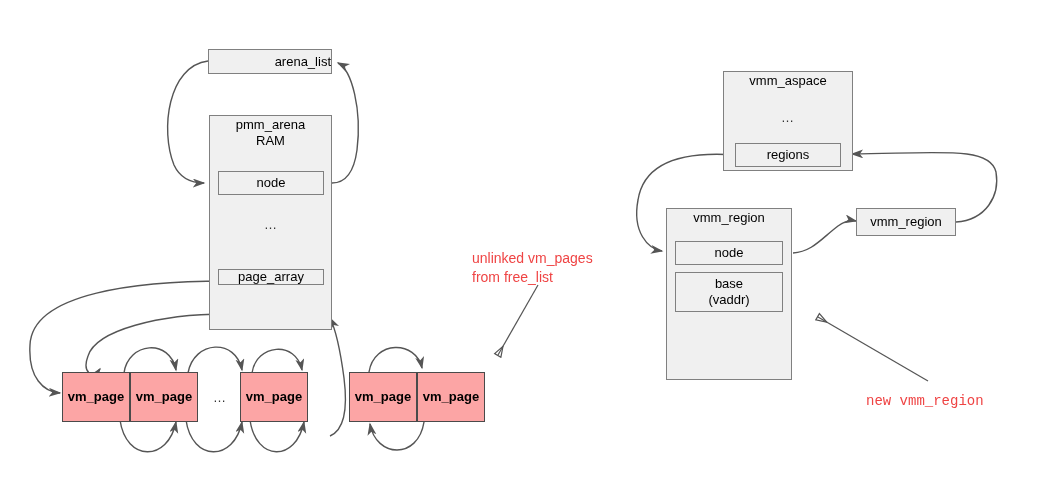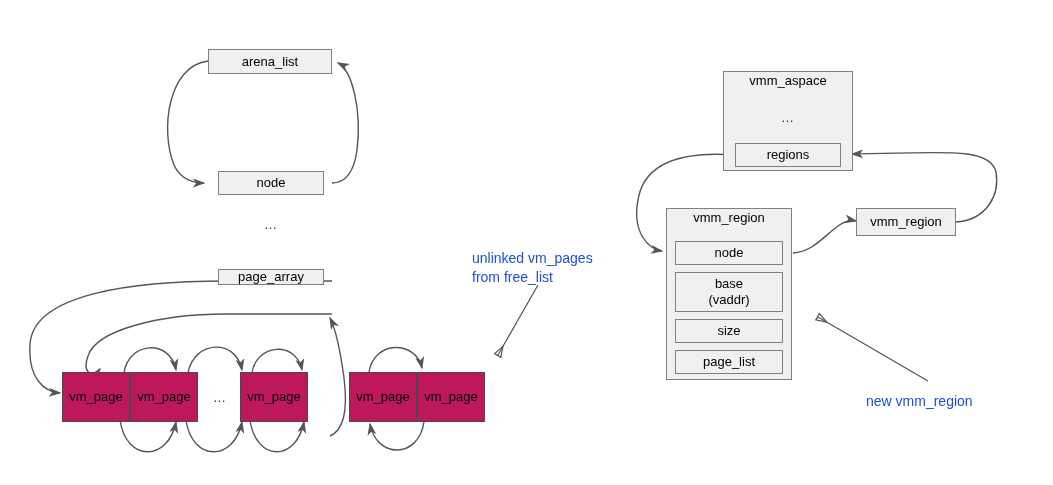--- a/index.html
+++ b/index.html
@@ -36,31 +36,32 @@
     display: flex;
     flex-direction: column;
     align-items: center;
     justify-content: center;
     font-size: 13px;
     line-height: 1.22;
     text-align: center;
     white-space: nowrap;
   }
   .node.blue {
-    background: #be185d;
+    background: #fca5a5;
     border: 1.4px solid #4a4a4a;
+    font-weight: bold;
   }
   .node.container {
     justify-content: flex-start;
     padding-top: 1px;
   }
   .label {
     position: absolute;
     font-size: 14px;
-    color: #1d4ed8;
+    color: #ef4444;
     line-height: 1.35;
     white-space: pre;
   }
   .ellipsis {
     position: absolute;
     font-size: 13px;
     color: #333333;
     letter-spacing: 1px;
   }
 </style>
@@ -115,24 +116,28 @@
     </g>
 
     <g fill="none" stroke="#555555" stroke-width="1.2">
 
       <path d="M538,285 L498,355" marker-end="url(#arrowOpen)"></path>
 
       <path d="M928,381 L818,317" marker-end="url(#arrowOpen)"></path>
     </g>
   </svg>
 
-  <div class="node" style="left:208px; top:49px; width:124px; height:25px;">
+  <div class="node" style="left:208px; top:49px; width:124px; height:25px;align-items:flex-end;">
     <span>arena_list</span>
   </div>
 
+  <div class="node container" style="left:209px; top:115px; width:123px; height:215px;">
+    <span>pmm_arena</span>
+    <span>RAM</span>
+  </div>
 
   <div class="node" style="left:218px; top:171px; width:106px; height:24px;">
     <span>node</span>
   </div>
 
   <div class="ellipsis" style="left:218px; top:217px; width:106px; text-align:center;">…</div>
 
   <div class="node" style="left:218px; top:269px; width:106px; height:16px;">
     <span>page_array</span>
   </div>
@@ -175,27 +180,21 @@
 
   <div class="node" style="left:675px; top:241px; width:108px; height:24px;">
     <span>node</span>
   </div>
 
   <div class="node" style="left:675px; top:272px; width:108px; height:40px;">
     <span style="white-space:pre-line;">base
 (vaddr)</span>
   </div>
 
-  <div class="node" style="left:675px; top:319px; width:108px; height:24px;">
-    <span>size</span>
-  </div>
-
-  <div class="node" style="left:675px; top:350px; width:108px; height:24px;">
-    <span>page_list</span>
-  </div>
+
 
   <div class="node" style="left:856px; top:208px; width:100px; height:28px;">
     <span>vmm_region</span>
   </div>
 
-  <div class="label" style="left:866px; top:392px;">new vmm_region</div>
+  <div class="label" style="left:866px; top:392px;font-family:Liberation Mono, monospace;">new vmm_region</div>
 
 </div>
 
 </body></html>

